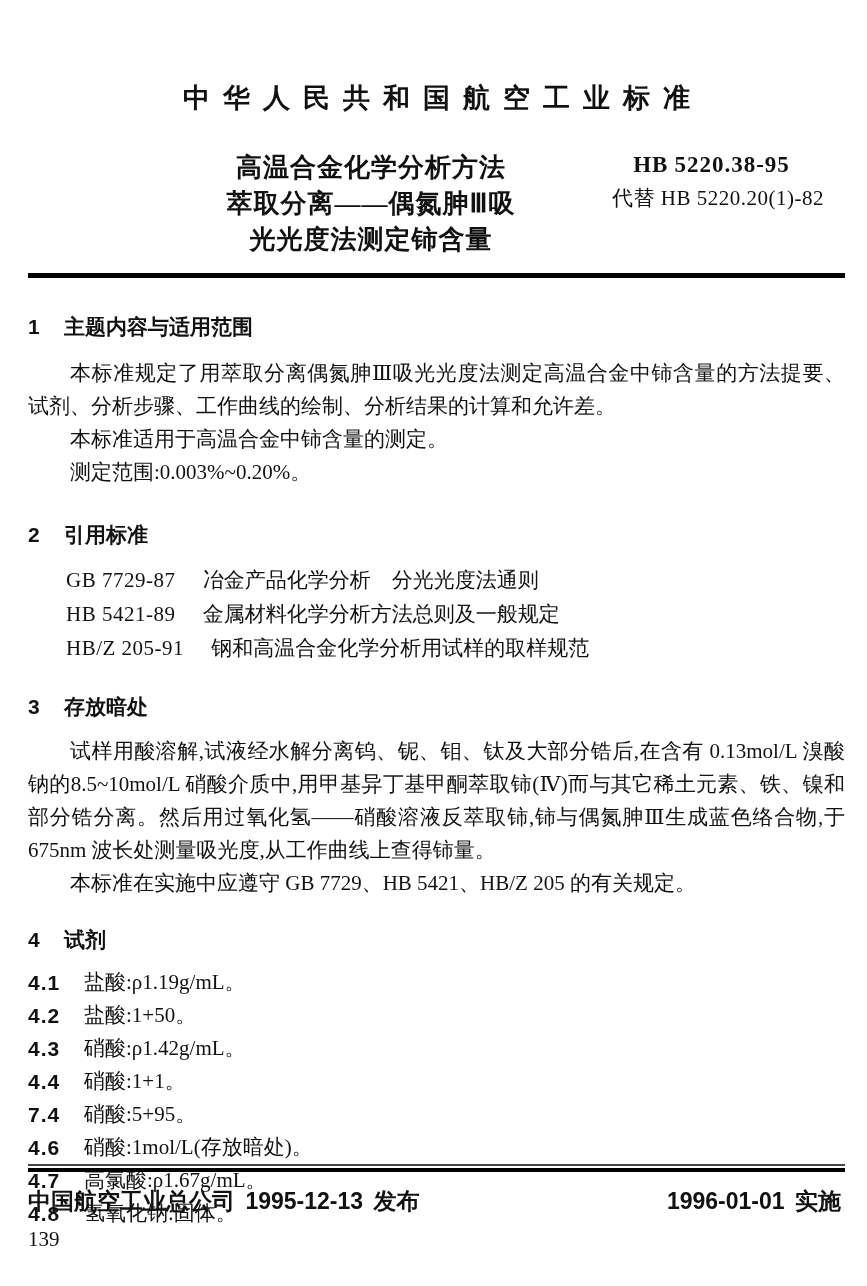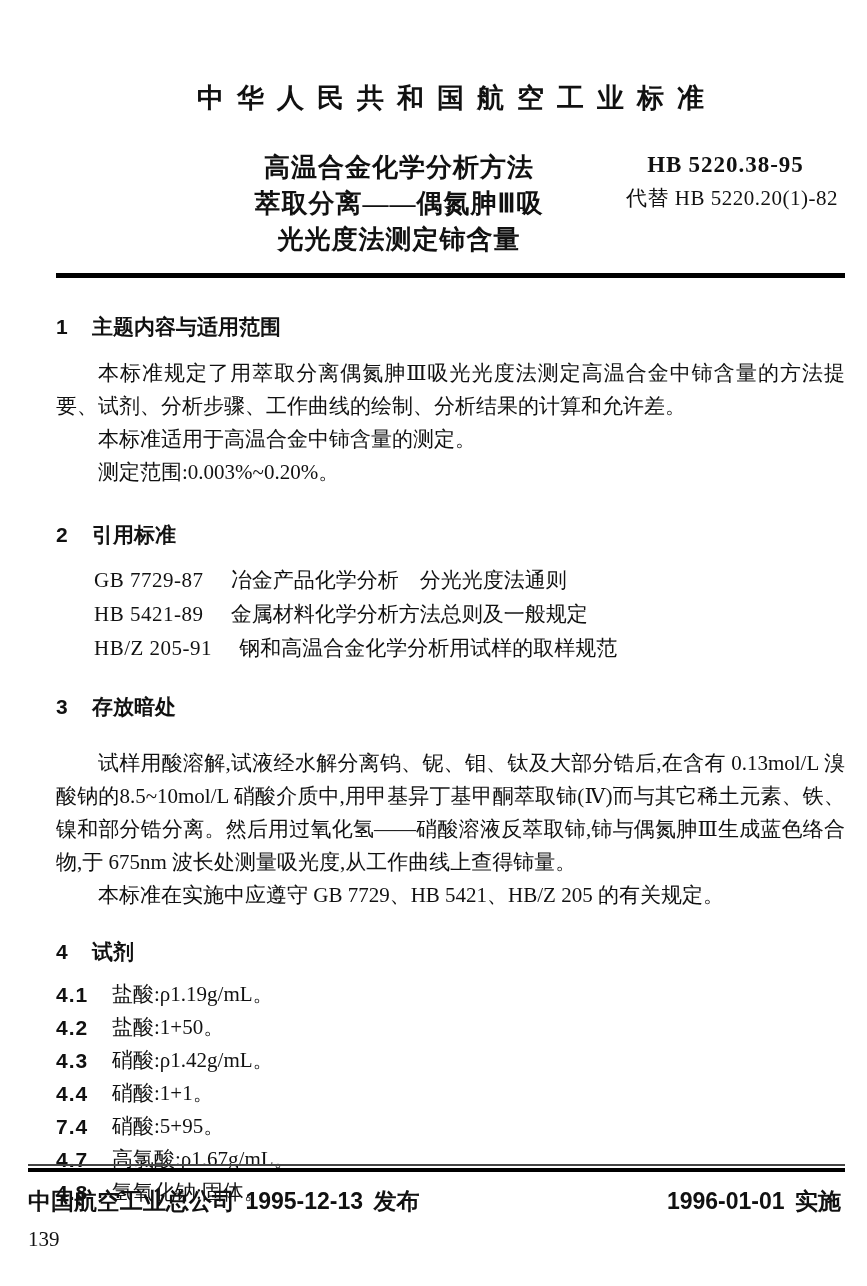--- a/index.html
+++ b/index.html
@@ -6,21 +6,20 @@
   html, body { background: #e8e8e8; }
   .page {
     position: relative;
     width: 867px;
     height: 1286px;
     margin: 0 auto;
     background: #ffffff;
     color: #111111;
     font-family: "Liberation Serif", "DejaVu Serif", serif;
     overflow: hidden;
-    padding-left: 28px;
   }
   .content { padding: 0 22px 0 28px; }
 
   
   .national-title {
     padding-top: 80px;
     text-align: center;
     font-family: "Liberation Sans", "DejaVu Sans", sans-serif;
     font-weight: bold;
     font-size: 27px;
@@ -83,21 +82,21 @@
   }
   .sec-heading .sec-num { flex: none; width: 36px; }
   .sec1-heading { margin-top: 37px; }
   .sec2-heading { margin-top: 34px; }
   .sec3-heading { margin-top: 30px; }
   .sec4-heading { margin-top: 28px; }
 
   .body-text { font-size: 21px; line-height: 33px; }
   .para { text-indent: 2em; text-align: justify; }
   .sec1-paras { margin-top: 18px; }
-  .sec3-paras { margin-top: 28px; }
+  .sec3-paras { margin-top: 16px; }
 
   .ref-list { margin-top: 16px; font-size: 21px; line-height: 34px; }
   .ref-row { padding-left: 38px; white-space: nowrap; }
   .ref-code { letter-spacing: 0.5px; }
   .ref-title { margin-left: 22px; }
 
   .reagent-list { margin-top: 14px; font-size: 21px; line-height: 33px; }
   .reagent-row { display: flex; }
   .reagent-num {
     flex: none;
@@ -218,20 +217,24 @@
       </div>
       <div class="reagent-row">
         <span class="reagent-num">4.4</span>
         <span class="reagent-text">硝酸:1+1。</span>
       </div>
       <div class="reagent-row">
         <span class="reagent-num">7.4</span>
         <span class="reagent-text">硝酸:5+95。</span>
       </div>
       <div class="reagent-row">
+        <span class="reagent-num">4.6</span>
+        <span class="reagent-text">硝酸:1mol/L(存放暗处)。</span>
+      </div>
+      <div class="reagent-row">
         <span class="reagent-num">4.7</span>
         <span class="reagent-text">高氯酸:ρ1.67g/mL。</span>
       </div>
       <div class="reagent-row">
         <span class="reagent-num">4.8</span>
         <span class="reagent-text">氢氧化钠:固体。</span>
       </div>
     </div>
 
   </div>

